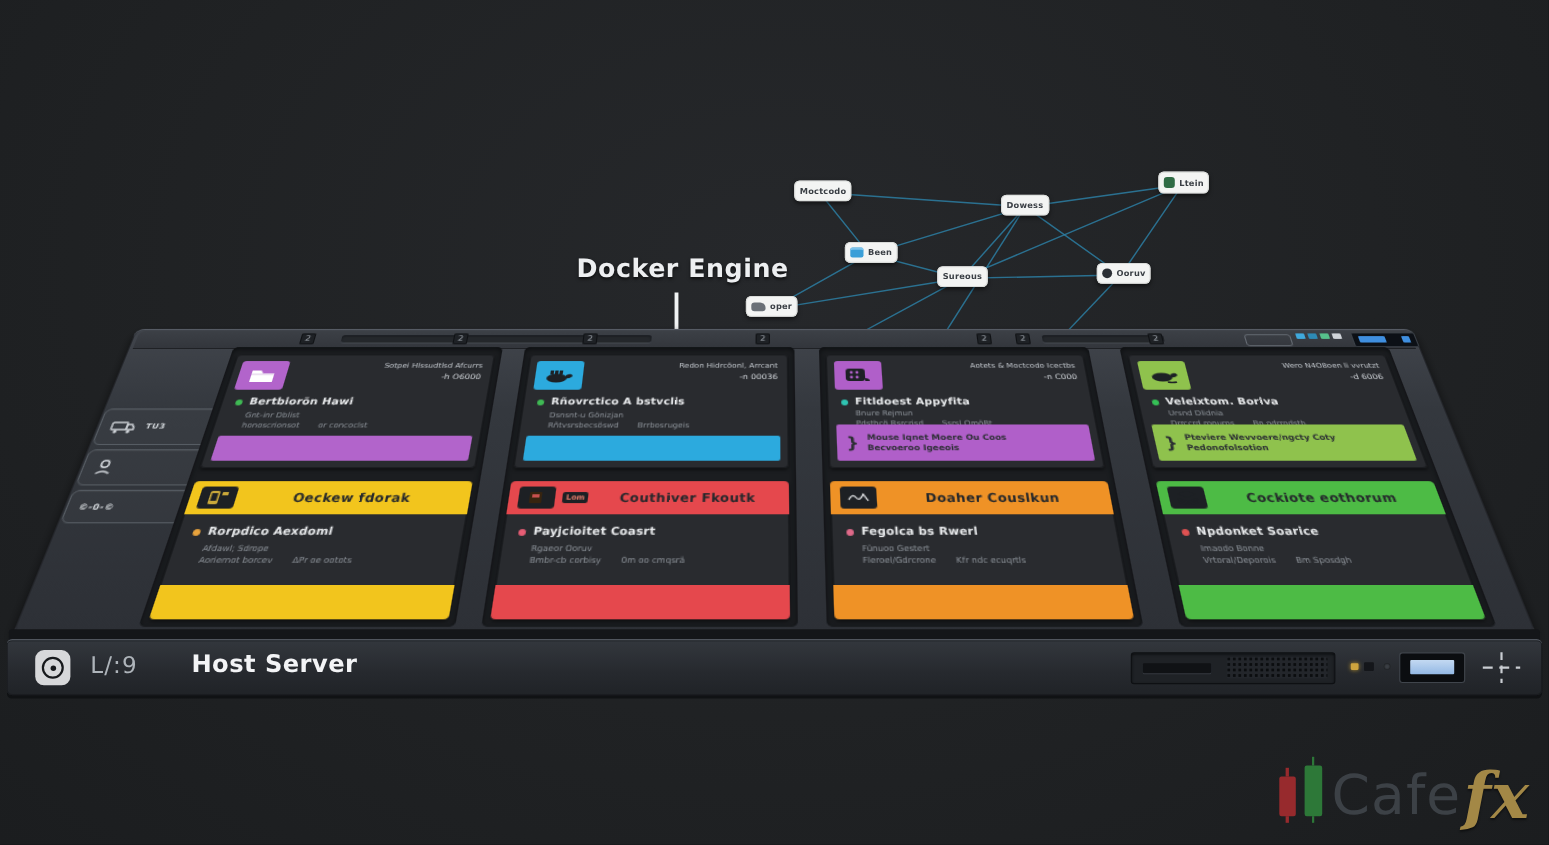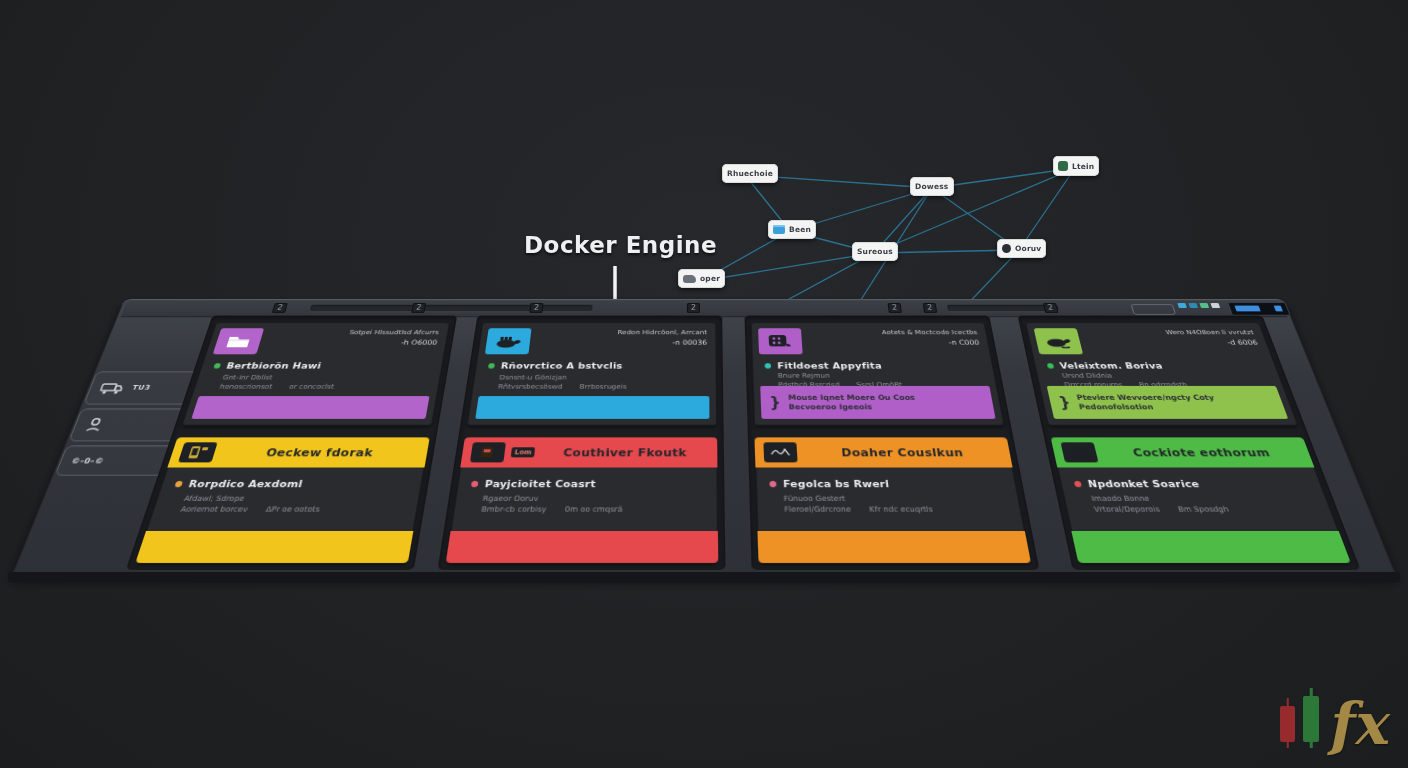--- a/index.html
+++ b/index.html
@@ -137,21 +137,21 @@
     <line x1="932" y1="188" x2="1075" y2="168"></line>
     <line x1="932" y1="188" x2="1019" y2="250"></line>
     <line x1="1019" y1="250" x2="1075" y2="168"></line>
     <line x1="701" y1="281" x2="874" y2="253"></line>
     <line x1="874" y1="253" x2="640" y2="380"></line>
     <line x1="932" y1="188" x2="810" y2="380"></line>
     <line x1="1019" y1="250" x2="900" y2="375"></line>
   </svg>
 
   <div class="net-node" style="left:722px;top:164px;">
-    <span>Rhuechoie</span>
+    <span>Moctcodo</span>
     </div>
   <div class="net-node" style="left:910px;top:177px;">
     <span>Dowess</span>
     </div>
   <div class="net-node" style="left:768px;top:220px;">
     <span class="ni ni-blue"></span>
     <span>Been</span>
     </div>
   <div class="net-node" style="left:1053px;top:156px;">
     <span class="ni ni-green"></span>
@@ -442,28 +442,52 @@
             <span>Bm Sposdgh</span>
             </div>
           </div>
         <div class="bband" style="background-color: rgb(77, 187, 69);"></div>
       </div>
     </div>
   </div>
 
   <div class="slab-edge"></div>
 
+  <div class="server-bar">
+    <div class="host-icon">
+        <span class="ring">
+          <span class="pip"></span>
+        </span>
+      </div>
+    <div class="host-code">L/:9</div>
+    <div class="host-title">Host Server</div>
+    <div class="bay">
+        <span class="slot"></span>
+        <span class="vents"></span>
+      </div>
+    <span class="led-amber"></span>
+    <span class="led-slot"></span>
+    <span class="led-dim"></span>
+    <div class="lcd">
+        <i></i>
+      </div>
+    <svg class="crosshair" width="38" height="32">
+      <line x1="19" y1="2" x2="19" y2="30" stroke="#c9cdd2" stroke-width="2" stroke-dasharray="7 5"></line>
+      <line x1="2" y1="16" x2="36" y2="16" stroke="#c9cdd2" stroke-width="2" stroke-dasharray="9 6"></line>
+    </svg>
+  </div>
 
   <div class="wm">
     <div class="candles">
       <div class="candle red">
           <span class="wick t"></span>
           <span class="wick b"></span>
         </div>
       <div class="candle green">
           <span class="wick t"></span>
           <span class="wick b"></span>
         </div>
     </div>
+    <span class="wm-cafe">Cafe</span>
     <span class="wm-fx">fx</span>
   </div>
 
 </div>
 
 </body></html>

